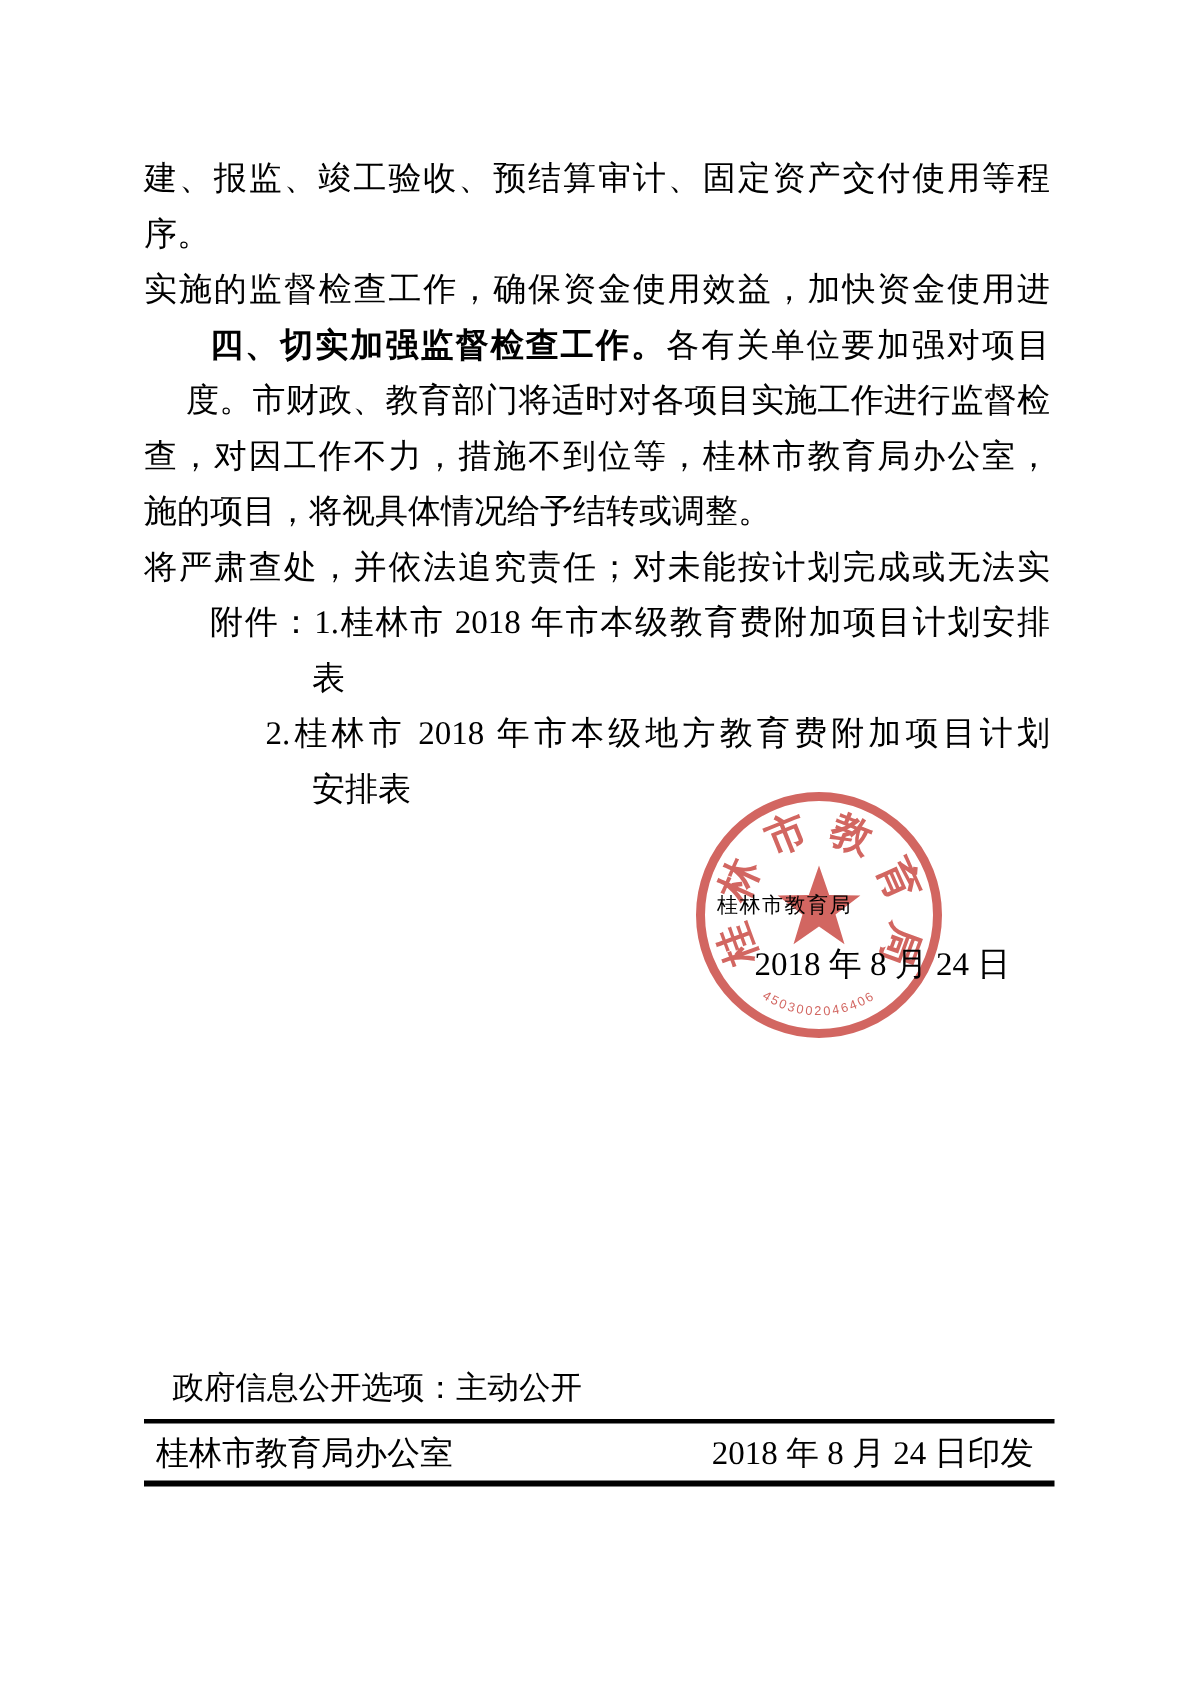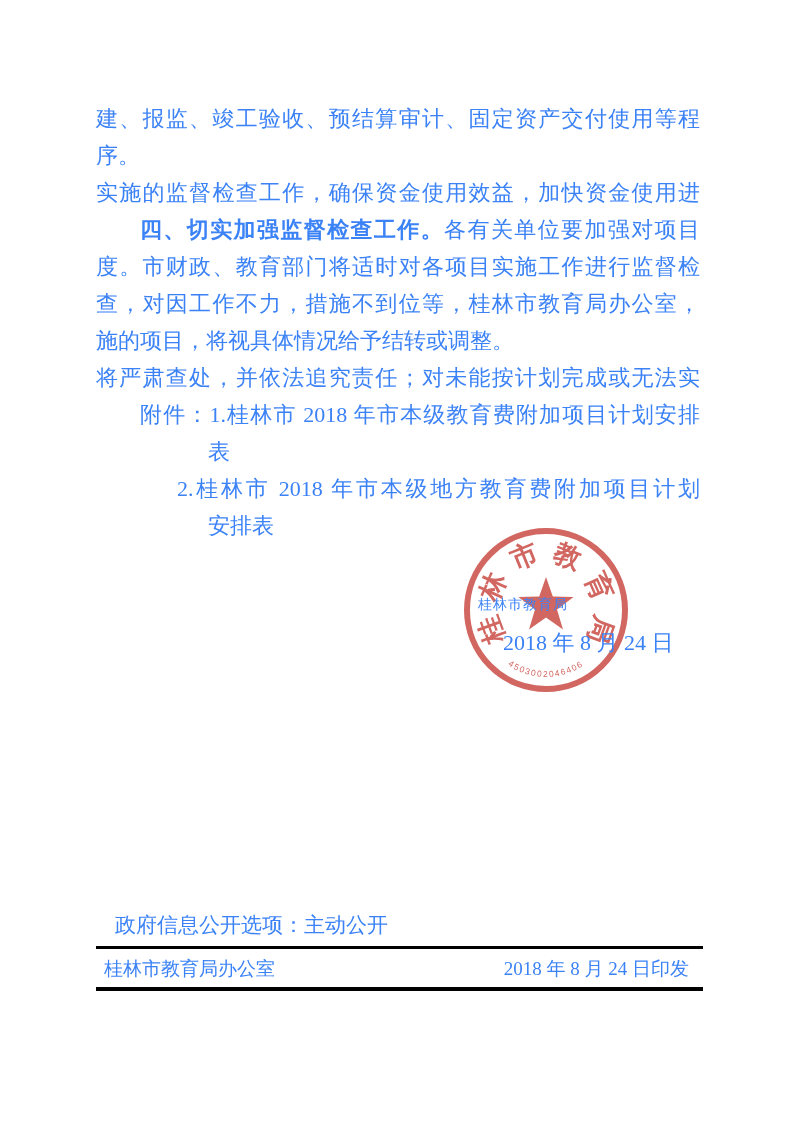--- a/index.html
+++ b/index.html
@@ -3,21 +3,21 @@
 <meta charset="utf-8">
 <style>
   html,body { margin:0; padding:0; background:#888; }
   .page {
     position:relative;
     width:794px; height:1123px;
     background:#ffffff;
     margin:0 auto;
     overflow:hidden;
     font-family:"Liberation Serif","DejaVu Serif",serif;
-    color:#3b82f6;
+    color:#000000;
   }
   
   .body-text {
     position:absolute;
     left:96px; top:100px;
     width:604px;
   }
   .line {
     height:37px;
     line-height:37px;
@@ -46,37 +46,37 @@
   .disclosure {
     position:absolute; left:115px; top:912px;
     font-size:21px; line-height:26px;
   }
   .rule { position:absolute; left:96px; width:607px; background:#000; }
   .rule-top { top:946px; height:3px; }
   .rule-bottom { top:987px; height:4px; }
   .footer-row {
     position:absolute; left:96px; top:956px; width:607px;
     display:flex; justify-content:space-between; align-items:center;
-    font-size:19px; line-height:26px;
+    font-size:22px; line-height:26px;
     padding:0; box-sizing:border-box;
   }
   .footer-row .office { padding-left:8px; }
   .footer-row .printdate { padding-right:14px; }
 </style>
 </head>
 <body>
 
 <div class="page">
 
   <div class="body-text" id="body-lines">
       <div class="line fill" style="padding-left: 0px;"><span>建、报监、竣工验收、预结算审计、固定资产交付使用等程</span></div>
       <div class="line" style="padding-left: 0px;"><span>序。</span></div>
       <div class="line fill" style="padding-left: 0px;"><span>实施的监督检查工作，确保资金使用效益，加快资金使用进</span></div>
       <div class="line fill" style="padding-left: 44px;"><b>四、切实加强监督检查工作。</b><span>各有关单位要加强对项目</span></div>
-      <div class="line fill" style="padding-left: 0px;"><span>度。市财政、教育部门将适时对各项目实施工作进行监督检</span></div>
+      <div class="line fill" style="padding-left: 0px; margin-left: 28px;"><span>度。市财政、教育部门将适时对各项目实施工作进行监督检</span></div>
       <div class="line fill" style="padding-left: 0px;"><span>查，对因工作不力，措施不到位等，桂林市教育局办公室，</span></div>
       <div class="line" style="padding-left: 0px;"><span>施的项目，将视具体情况给予结转或调整。</span></div>
       <div class="line fill" style="padding-left: 0px;"><span>将严肃查处，并依法追究责任；对未能按计划完成或无法实</span></div>
       <div class="line fill" style="padding-left: 44px;"><span>附件：1.桂林市 2018 年市本级教育费附加项目计划安排</span></div>
       <div class="line" style="padding-left: 112px;"><span>表</span></div>
       <div class="line fill" style="padding-left: 81px;"><span>2.桂林市 2018 年市本级地方教育费附加项目计划</span></div>
       <div class="line" style="padding-left: 112px;"><span>安排表</span></div>
     </div>
 
   <svg class="seal" width="180" height="180" viewBox="0 0 180 180">

